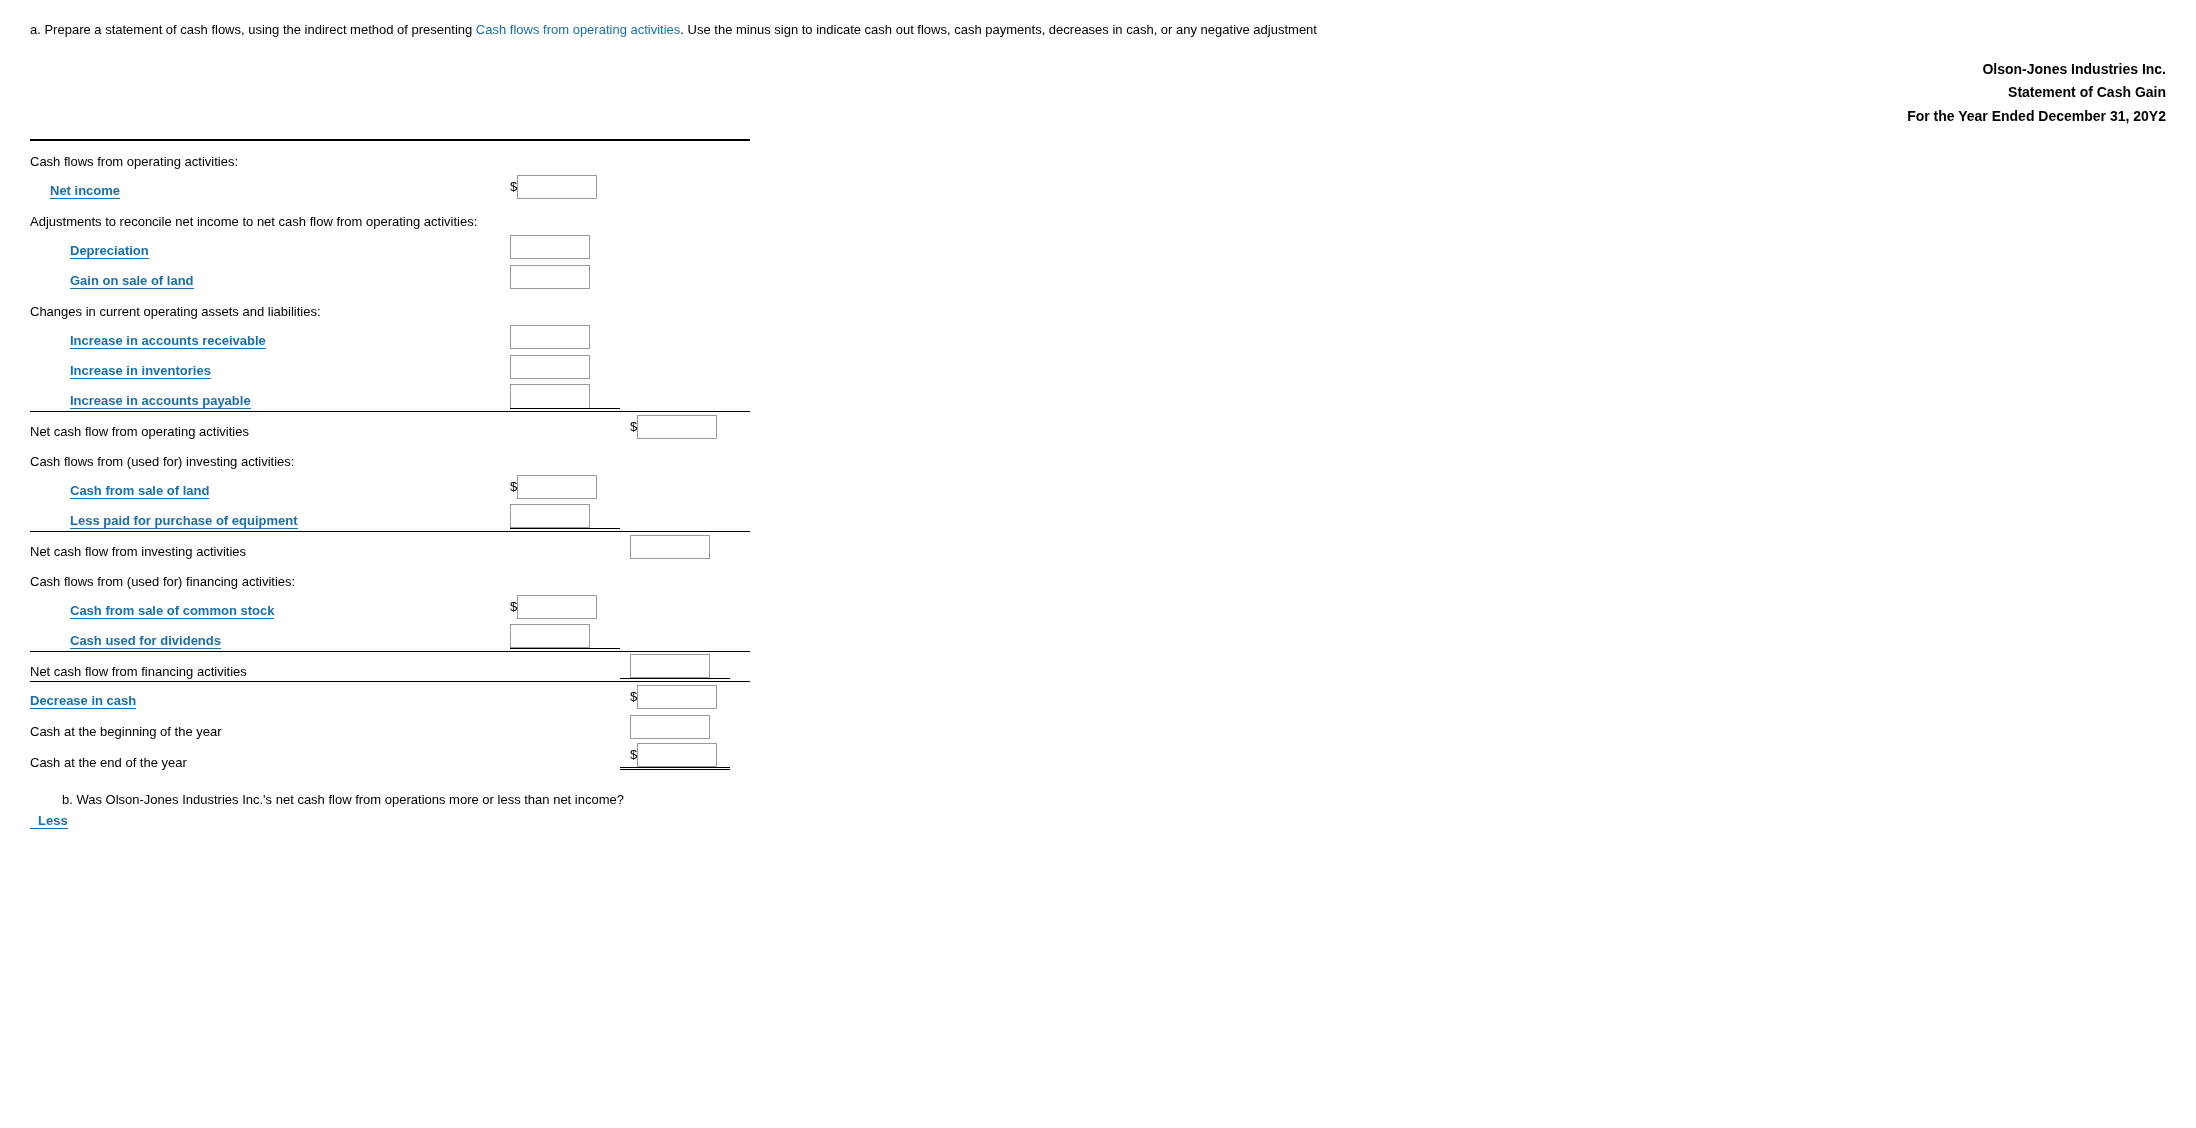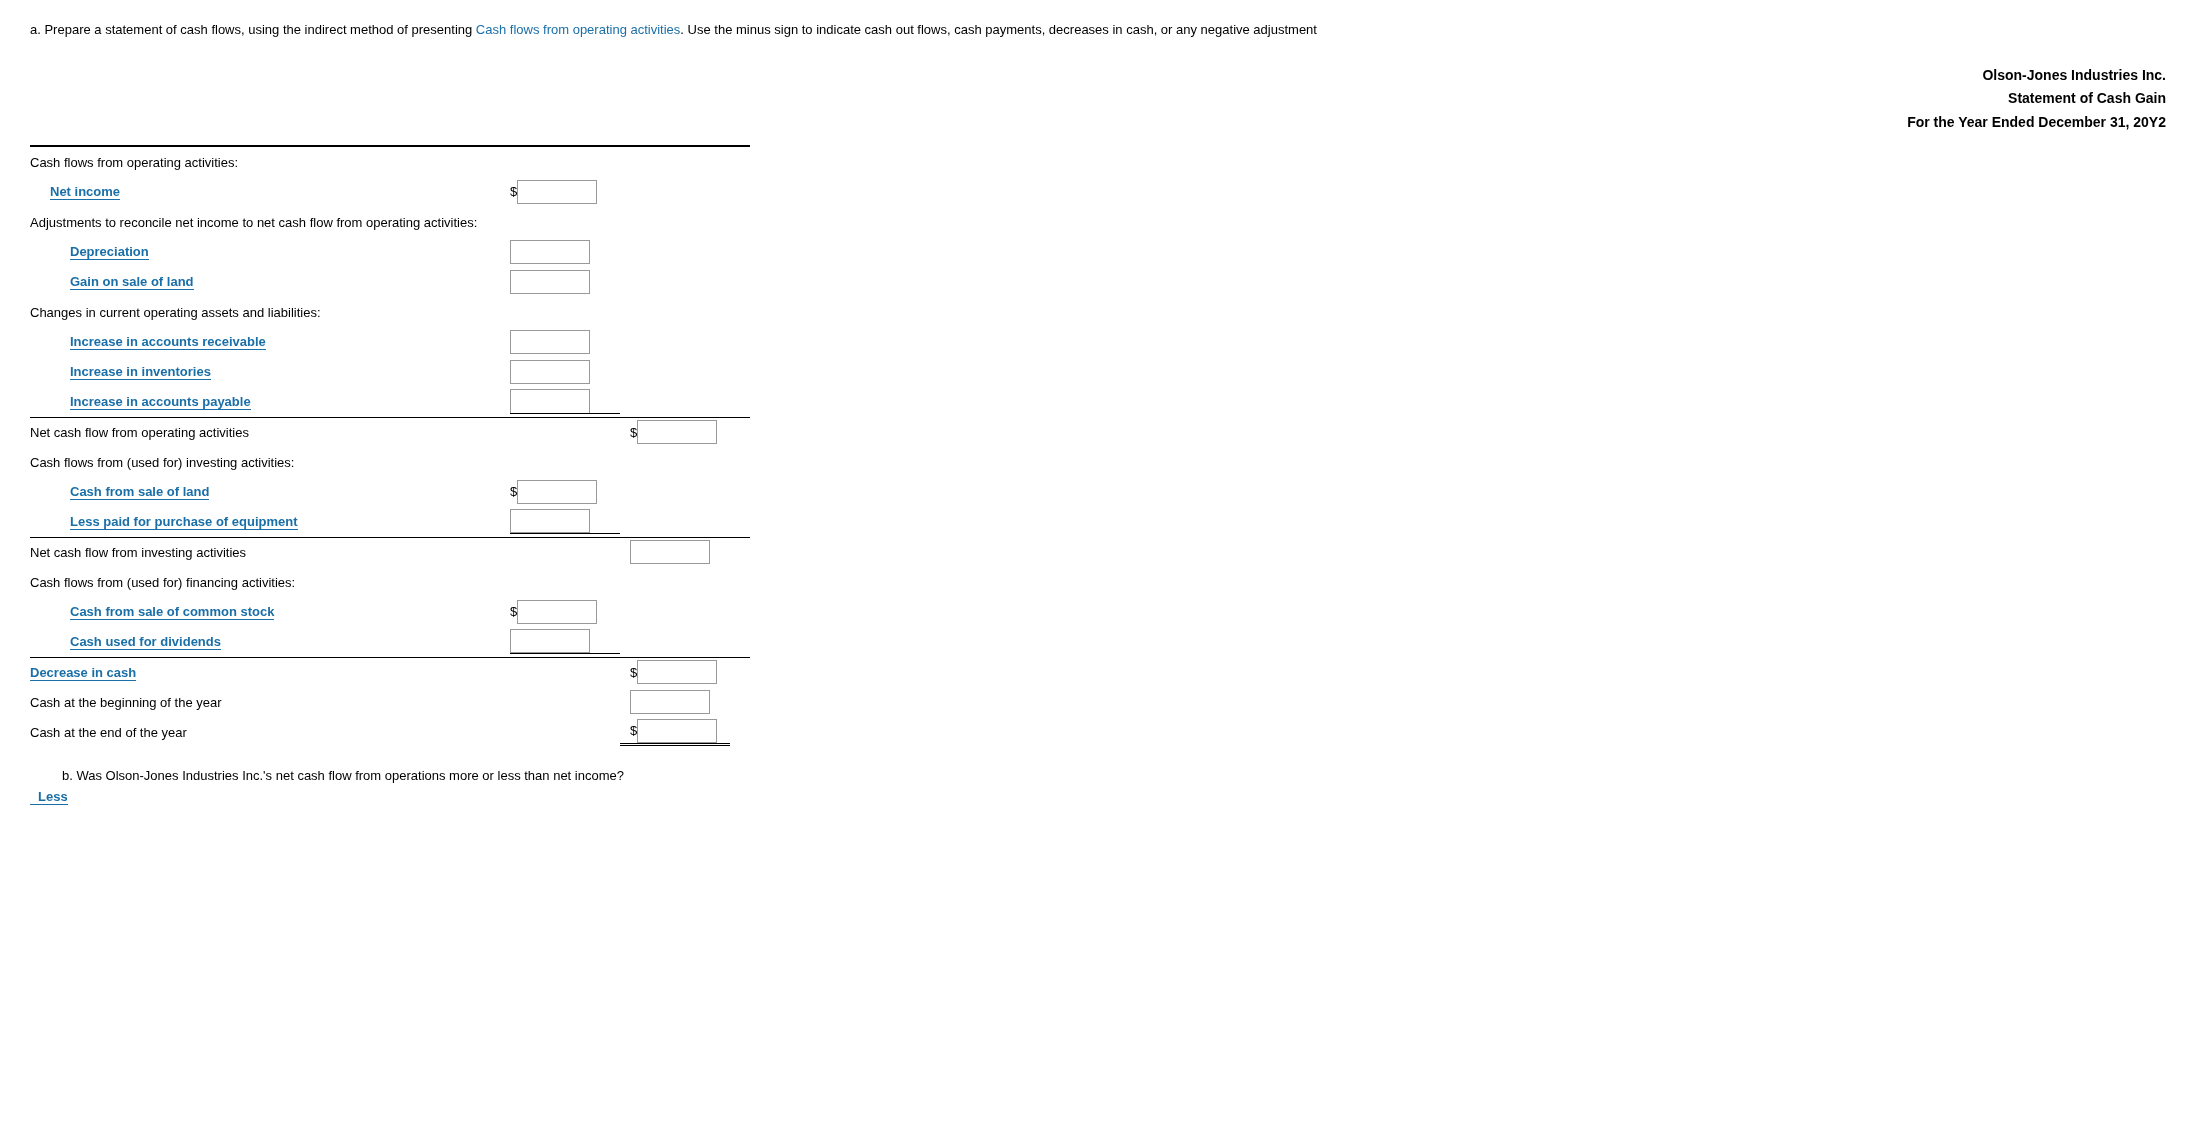--- a/index.html
+++ b/index.html
@@ -5,21 +5,21 @@
     * { box-sizing: border-box; margin: 0; padding: 0; }
     body {
       font-family: Arial, sans-serif;
       font-size: 14px;
       background: #fff;
       color: #000;
       padding: 20px 30px;
     }
     .instruction {
       font-size: 13px;
-      margin-bottom: 24px;
+      margin-bottom: 18px;
       line-height: 1.5;
     }
     .instruction a, .link-text {
       color: #1a6fa8;
       text-decoration: none;
     }
     .header-block {
       text-align: right;
       margin-bottom: 10px;
     }
@@ -70,21 +70,21 @@
       display: inline-block;
       padding-left: 8px;
     }
 
     
     .stmt-container {
       width: 720px;
     }
     .stmt-row {
       display: flex;
-      align-items: center;
+      align-items: flex-end;
       padding: 2px 0;
       min-height: 30px;
     }
     .col-label {
       width: 480px;
     }
     .col-input1 {
       width: 110px;
       display: flex;
       align-items: center;
@@ -270,20 +270,29 @@
   <div class="stmt-row">
     <div class="col-label indent2">
       <span class="label-link">Cash used for dividends</span>
     </div>
     <div class="col-input1" style="border-bottom: 1px solid #000;">
       <input class="input-box" type="text" value="" style="">
     </div>
     <div class="col-input2"></div>
   </div>
 
+  <div class="stmt-row border-top-single">
+    <div class="col-label">
+      <span class="label-normal">Net cash flow from financing activities</span>
+    </div>
+    <div class="col-input1"></div>
+    <div class="col-input2" style="padding-left: 10px; border-bottom: 1px solid #000;">
+      <input class="input-box" type="text" value="" style="">
+    </div>
+  </div>
 
   <div class="stmt-row border-top-single">
     <div class="col-label">
       <span class="label-link">Decrease in cash</span>
     </div>
     <div class="col-input1"></div>
     <div class="col-input2" style="padding-left: 10px;">
       <span class="dollar-sign">$</span>
       <input class="input-box" type="text" value="" style="">
     </div>

